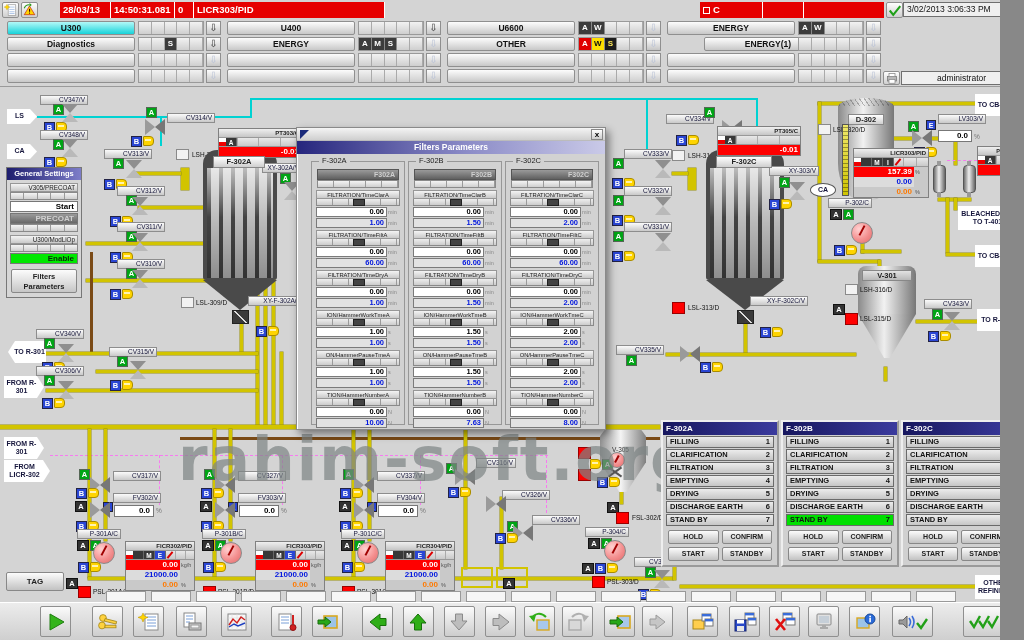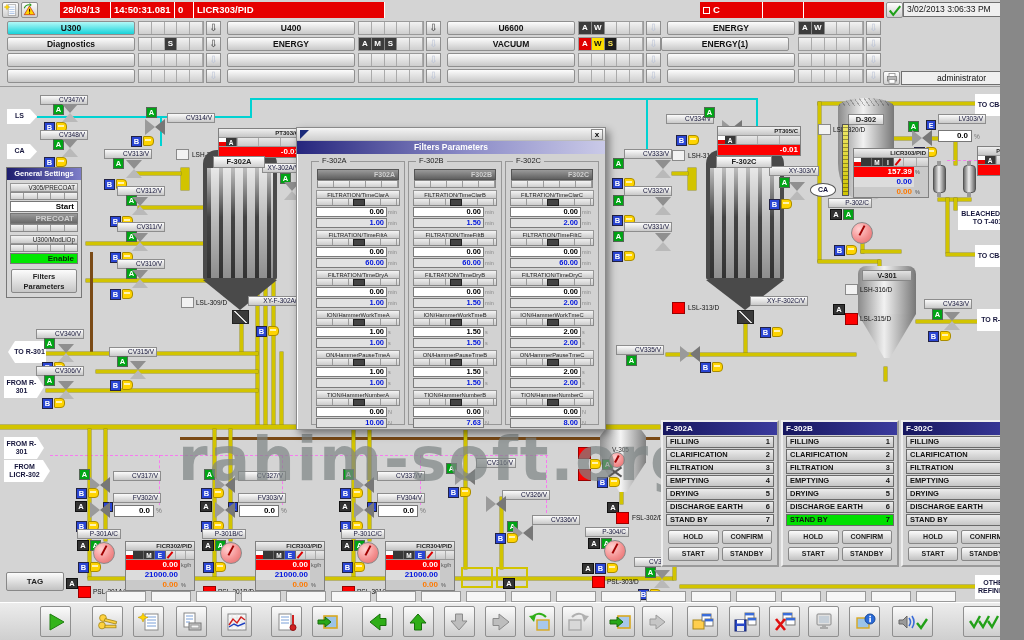--- a/index.html
+++ b/index.html
@@ -210,30 +210,30 @@
     <div class="navarr" style="left:206px;top:37px">⇩</div>
     <div class="navbtn" style="left:227px;top:37px">ENERGY</div>
     <div class="cells5" style="left:358px;top:37px">
         <b class="bdg">A</b>
         <b class="bdg">M</b>
         <b class="bdg">S</b>
         <i></i>
         <i></i>
       </div>
     <div class="navarr dis" style="left:426px;top:37px">⇩</div>
-    <div class="navbtn" style="left:447px;top:37px">VACUUM</div>
+    <div class="navbtn" style="left:447px;top:37px">OTHER</div>
     <div class="cells5" style="left:578px;top:37px">
         <b class="bdg r">A</b>
         <b class="bdg y">W</b>
         <b class="bdg k">S</b>
         <i></i>
         <i></i>
       </div>
     <div class="navarr dis" style="left:646px;top:37px">⇩</div>
-    <div class="navbtn" style="left:661px;top:37px">ENERGY(1)</div>
+    <div class="navbtn" style="left:704px;top:37px">ENERGY(1)</div>
     <div class="cells5" style="left:798px;top:37px">
         <i></i>
         <i></i>
         <i></i>
         <i></i>
         <i></i>
       </div>
     <div class="navarr dis" style="left:866px;top:37px">⇩</div>
 
     <div class="navbtn" style="left:7px;top:53px"></div>

